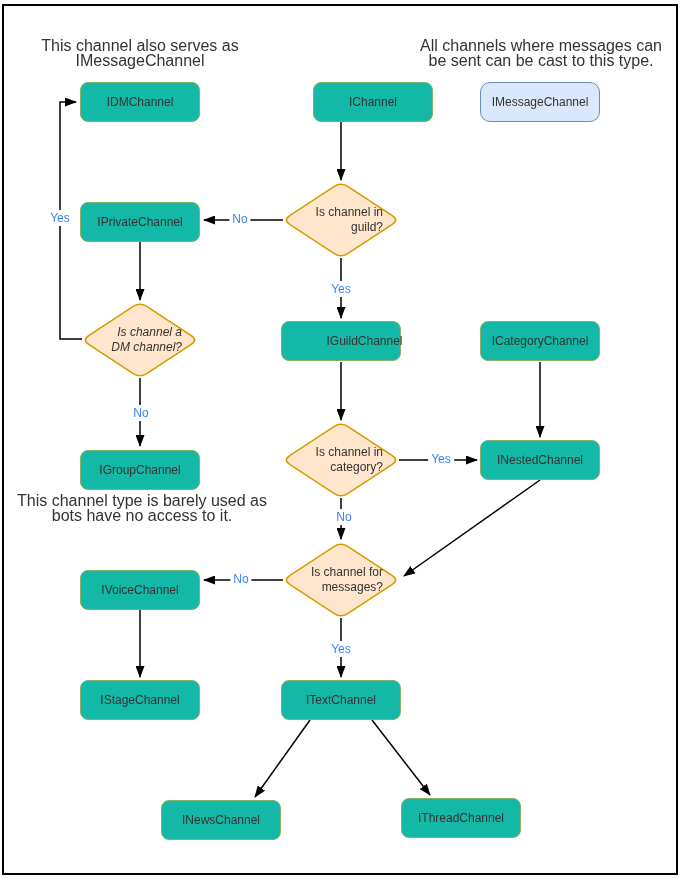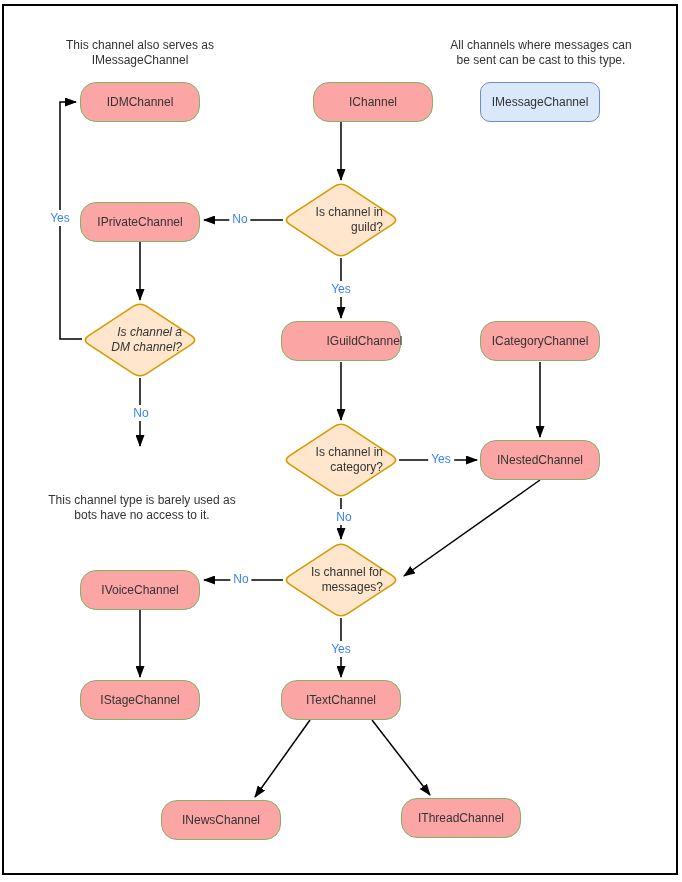--- a/index.html
+++ b/index.html
@@ -21,22 +21,22 @@
   .edges {
     position: absolute;
     left: 0; top: 0;
     pointer-events: none;
   }
   .node {
     position: absolute;
     width: 120px; height: 40px;
     box-sizing: border-box;
     border: 1.5px solid #82b366;
-    border-radius: 16px;
-    background: #fca5a5;
+    border-radius: 8px;
+    background: #14b8a6;
     display: flex;
     align-items: center;
     justify-content: center;
     font-size: 12px;
     color: #333333;
     text-align: center;
   }
   .node.blue {
     background: #dae8fc;
     border-color: #6c8ebf;
@@ -68,21 +68,21 @@
     background: #ffffff;
     padding: 1px 3px;
     font-size: 12px;
     color: #3b82f6;
     white-space: nowrap;
   }
   .note {
     position: absolute;
     transform: translateX(-50%);
     text-align: center;
-    font-size: 12px;
+    font-size: 16px;
     line-height: 15px;
     color: #333333;
     white-space: nowrap;
   }
   .note span { display: block; }
 </style>
 </head>
 <body>
 
 <div class="canvas">
@@ -139,20 +139,23 @@
   </div>
   <div class="node" style="left:80px; top:202px;">
     <span>IPrivateChannel</span>
   </div>
   <div class="node" style="left:281px; top:321px;padding-left:47px;">
     <span>IGuildChannel</span>
   </div>
   <div class="node" style="left:480px; top:321px;">
     <span>ICategoryChannel</span>
   </div>
+  <div class="node" style="left:80px; top:450px;">
+    <span>IGroupChannel</span>
+  </div>
   <div class="node" style="left:480px; top:440px;">
     <span>INestedChannel</span>
   </div>
   <div class="node" style="left:80px; top:560px;margin-top:10px;">
     <span>IVoiceChannel</span>
   </div>
   <div class="node" style="left:80px; top:680px;">
     <span>IStageChannel</span>
   </div>
   <div class="node" style="left:281px; top:680px;">

